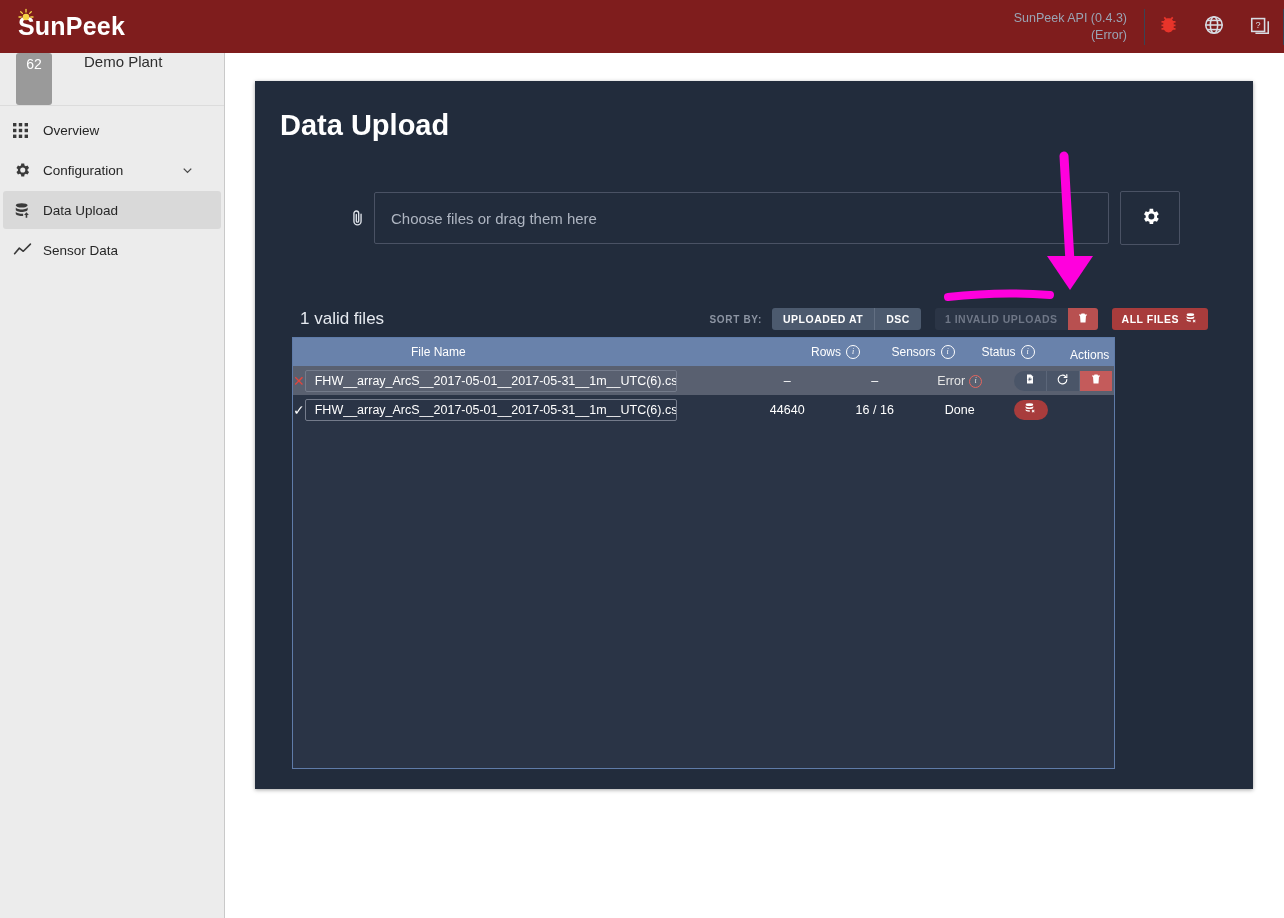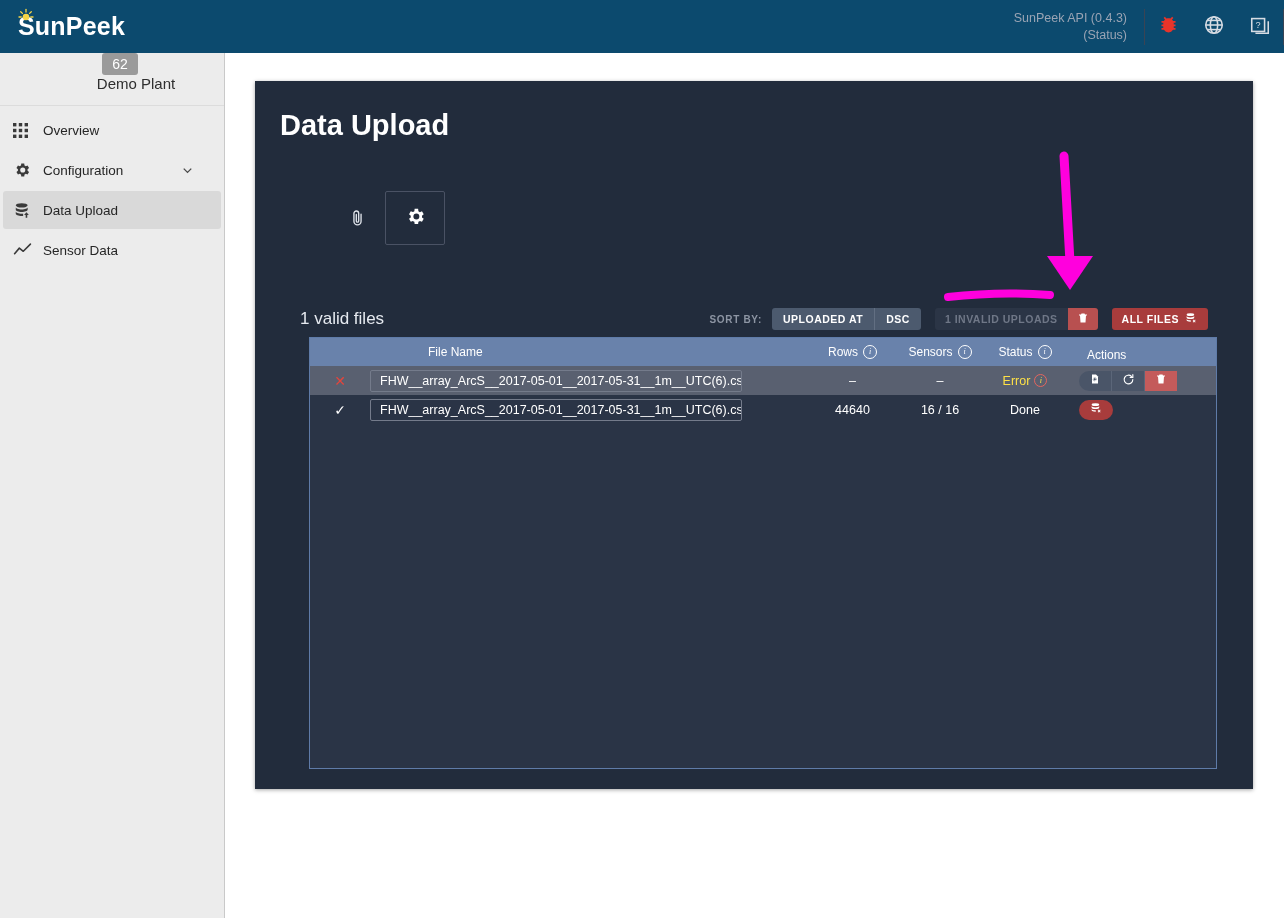--- a/index.html
+++ b/index.html
@@ -11,21 +11,21 @@
     position: relative;
     width: 1284px; height: 918px;
     overflow: hidden;
     background: #ffffff;
   }
 
   
   .topbar {
     position: absolute; top: 0; left: 0;
     width: 1284px; height: 53px;
-    background: #0c4a6e;
+    background: #7f1d1d;
     display: flex; 
   }
   .brand {
     width: 226px; height: 53px;
     display: flex; align-items: center;
     padding-left: 18px; box-sizing: border-box;
     position: relative;
   }
   .brand-text {
     color: #ffffff; font-size: 25px; font-weight: bold;
@@ -53,22 +53,22 @@
 
   
   .sidebar {
     position: absolute; top: 53px; left: 0;
     width: 225px; height: 865px;
     background: #ececec;
     border-right: 1px solid #c9c9c9;
     box-sizing: border-box;
   }
   .plant-row {
-    height: 52px; display: flex; align-items: center;
-    padding-left: 16px; border-bottom: 1px solid #dcdcdc; flex-direction: column;
+    height: 52px; display: flex; 
+    padding-left: 16px; border-bottom: 1px solid #dcdcdc;
   }
   .plant-badge {
     background: #9a9a9a; color: #ffffff;
     font-size: 14px; border-radius: 3px;
     padding: 3px 8px; min-width: 20px; text-align: center;
   }
   .plant-name {
     margin-left: 32px; font-size: 15px; color: #2e2e2e;
   }
   .nav-item {
@@ -170,22 +170,22 @@
   .allfiles-btn {
     display: flex; align-items: center; gap: 6px;
     height: 22px; margin-left: 14px; padding: 0 10px;
     background: #a83c3c; color: #ffffff; border-radius: 3px;
     font-size: 10.5px; font-weight: bold; letter-spacing: .5px;
     cursor: pointer;
   }
 
   
   .table-wrap {
-    position: absolute; left: 54px; top: 256px;
-    width: 908px; height: 432px;
+    position: absolute; left: 37px; top: 256px;
+    width: 823px; height: 432px;
     border: 1px solid #5f7ba8; box-sizing: border-box;
     background: #2a3446;
   }
   .thead {
     display: flex; align-items: center;
     height: 28px; background: #6982ab;
   }
   .th {
     color: #ffffff; font-size: 12px; display: flex;
     align-items: center; gap: 5px;
@@ -215,21 +215,21 @@
   .sel-check { color: #ffffff; }
   .fname {
     width: 372px; padding: 3px 9px; box-sizing: border-box;
     border: 1px solid #747b8b; border-radius: 2px;
     font-size: 12.5px; color: #ffffff; background: transparent;
     white-space: nowrap; overflow: hidden;
   }
   .name-cell { width: 440px; flex: none; display: flex; }
   .cellc { display: flex; align-items: center; justify-content: center; }
   .stat-err {
-    color: #fde047; display: flex; align-items: center; gap: 4px;
+    color: #e5e5e5; display: flex; align-items: flex-end; gap: 4px;
   }
   .info-i-red {
     display: inline-flex; align-items: center; justify-content: center;
     width: 11px; height: 11px; border: 1px solid #e5665e;
     border-radius: 50%; font-size: 8px; font-style: italic;
     line-height: 1; font-family: "Liberation Serif", serif;
   }
   .act-group {
     display: flex; height: 20px; border-radius: 10px; overflow: hidden;
     margin-left: 14px;
@@ -269,21 +269,21 @@
             <line x1="15" y1="9" x2="12.8" y2="9"></line>
           </g>
         </svg>
       </span>
       <span class="brand-text">SunPeek</span>
     </div>
 
     <div class="topbar-right">
       <div class="api-info">
         <div>SunPeek API (0.4.3)</div>
-        <div>(Status)</div>
+        <div>(Error)</div>
       </div>
       <div class="tb-div"></div>
 
       <div class="tb-icon">
         <span class="bug-ic">
           <svg width="21" height="21" viewBox="0 0 24 24" fill="currentColor">
             <path d="M20 8h-2.8a5.9 5.9 0 0 0-1.2-1.6L17.6 4.6 16.2 3.2l-1.9 1.9C13.6 4.9 12.8 4.8 12 4.8s-1.6.1-2.3.3L7.8 3.2 6.4 4.6 8 6.4A5.9 5.9 0 0 0 6.8 8H4v2h2.1c0 .3-.1.7-.1 1v1H4v2h2v1c0 .3 0 .7.1 1H4v2h2.8A6 6 0 0 0 12 21a6 6 0 0 0 5.2-3H20v-2h-2.1c.1-.3.1-.7.1-1v-1h2v-2h-2v-1c0-.3 0-.7-.1-1H20V8z"></path>
           </svg>
         </span>
       </div>
@@ -379,20 +379,23 @@
     <div class="card">
 
       <div class="card-title">Data Upload</div>
 
       <div class="upload-row">
         <span class="clip-icon">
           <svg width="19" height="19" viewBox="0 0 24 24" fill="none" stroke="currentColor" stroke-width="1.7" stroke-linecap="round">
             <path d="M16.5 6.5v9a4.5 4.5 0 0 1-9 0v-10a3 3 0 0 1 6 0v9.5a1.5 1.5 0 0 1-3 0V6.8"></path>
           </svg>
         </span>
+        <div class="dropzone">
+          <span class="dropzone-text">Choose files or drag them here</span>
+        </div>
         <div class="gear-btn">
           <span>
             <svg width="21" height="21" viewBox="0 0 24 24" fill="currentColor">
               <path d="M19.4 13a7.9 7.9 0 0 0 0-2l2-1.6-2-3.4-2.4 1a7.6 7.6 0 0 0-1.7-1L15 3.2h-4l-.3 2.7c-.6.3-1.2.6-1.7 1l-2.4-1-2 3.4L6.6 11a7.9 7.9 0 0 0 0 2l-2 1.6 2 3.4 2.4-1c.5.4 1.1.8 1.7 1l.3 2.7h4l.3-2.7c.6-.3 1.2-.6 1.7-1l2.4 1 2-3.4-2-1.6zM13 15.4A3.4 3.4 0 1 1 16.4 12 3.4 3.4 0 0 1 13 15.4z"></path>
             </svg>
           </span>
         </div>
       </div>
 
       <div class="toolbar">

